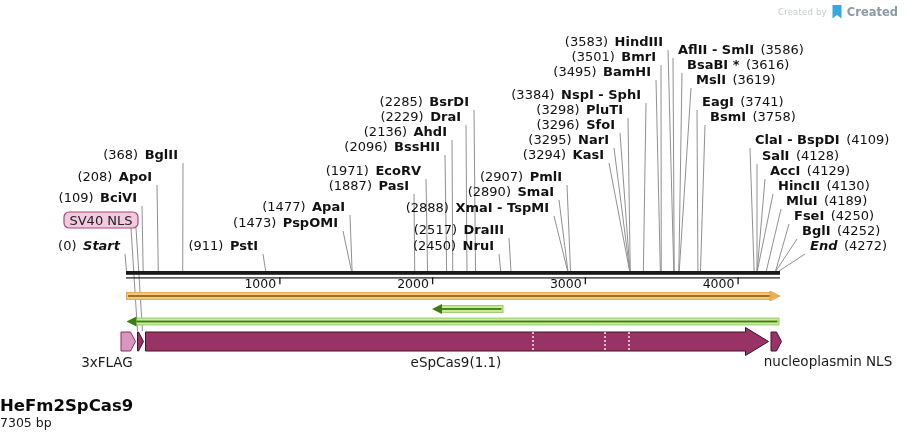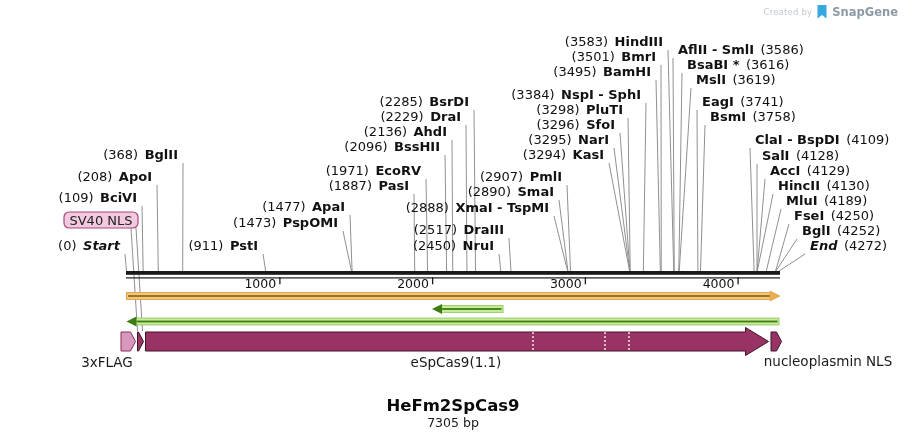--- a/index.html
+++ b/index.html
@@ -3,34 +3,34 @@
 <meta charset="utf-8">
 <style>
   html,body{margin:0;padding:0;background:#fff;}
   .canvas{position:relative;width:906px;height:445px;background:#fff;overflow:hidden;
           font-family:"DejaVu Sans","Liberation Sans",sans-serif;}
   .branding{position:absolute;top:5px;right:8px;display:flex;align-items:center;gap:5px;margin-left:24px;}
   .created-by{font-size:8.5px;color:#c3c9cf;letter-spacing:.2px;}
   .brand{font-size:11.5px;font-weight:bold;color:#8c9aa8;}
   .ribbon{display:block;}
   #map{position:absolute;left:0;top:0;}
-  .titleblock{position:absolute;left:0;top:396px;width:906px;text-align:center;}
+  .titleblock{position:absolute;left:0;top:396px;width:906px;}
   .map-title{font-size:16.5px;font-weight:bold;color:#0a0a0a;line-height:19px;}
   .map-length{font-size:12.5px;color:#1a1a1a;line-height:16px;}
 </style>
 </head>
 <body>
 
 <div class="canvas">
   <div class="branding">
     <span class="created-by">Created by</span>
     <svg class="ribbon" width="10" height="14" viewBox="0 0 10 14">
       <path d="M0.5 0 h9 v13.5 l-4.5 -3.6 l-4.5 3.6 Z" fill="#35A8E0"></path>
     </svg>
-    <span class="brand">SnapGene</span>
+    <span class="brand">Created</span>
   </div>
 
   <svg id="map" width="906" height="445" viewBox="0 0 906 445">
       <line x1="125" y1="254" x2="126.5" y2="271" stroke="#909090" stroke-width="1"></line>
       <line x1="142" y1="206" x2="143.14852528089887" y2="271" stroke="#909090" stroke-width="1"></line>
       <line x1="157" y1="185" x2="158.2696629213483" y2="271" stroke="#909090" stroke-width="1"></line>
       <line x1="183" y1="163" x2="182.70786516853934" y2="271" stroke="#909090" stroke-width="1"></line>
       <line x1="263" y1="254" x2="265.6450140449438" y2="271" stroke="#909090" stroke-width="1"></line>
       <line x1="343" y1="231" x2="351.48419943820227" y2="271" stroke="#909090" stroke-width="1"></line>
       <line x1="350" y1="215" x2="352.09515449438203" y2="271" stroke="#909090" stroke-width="1"></line>

